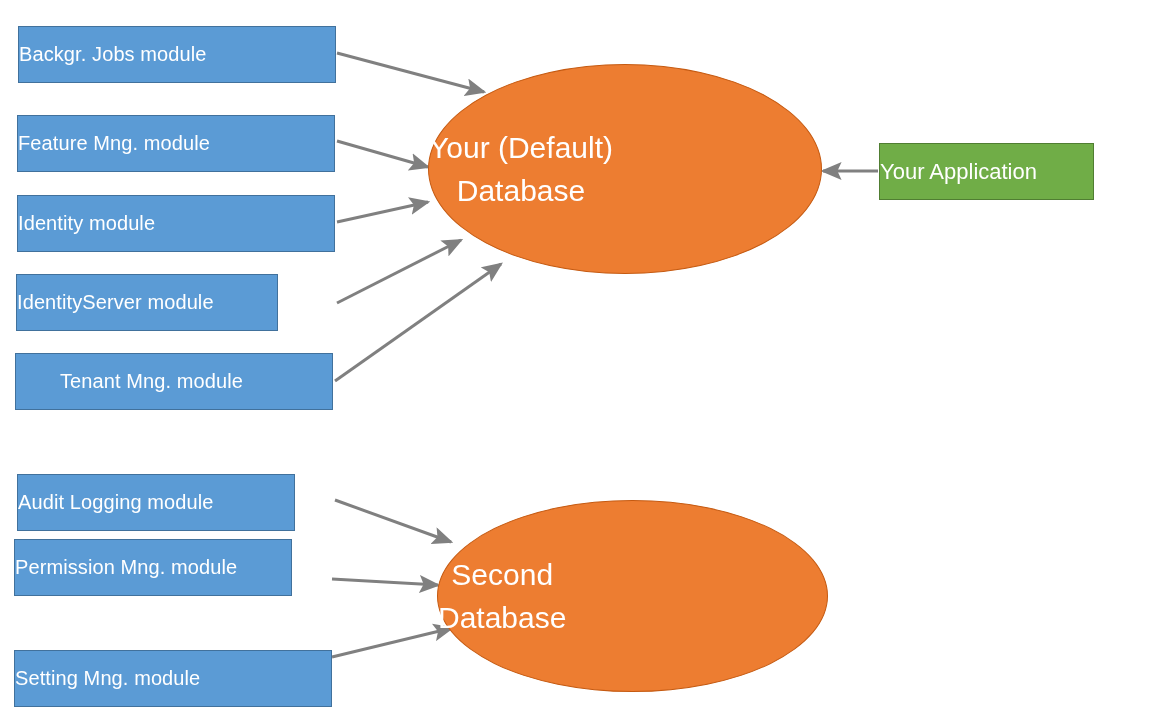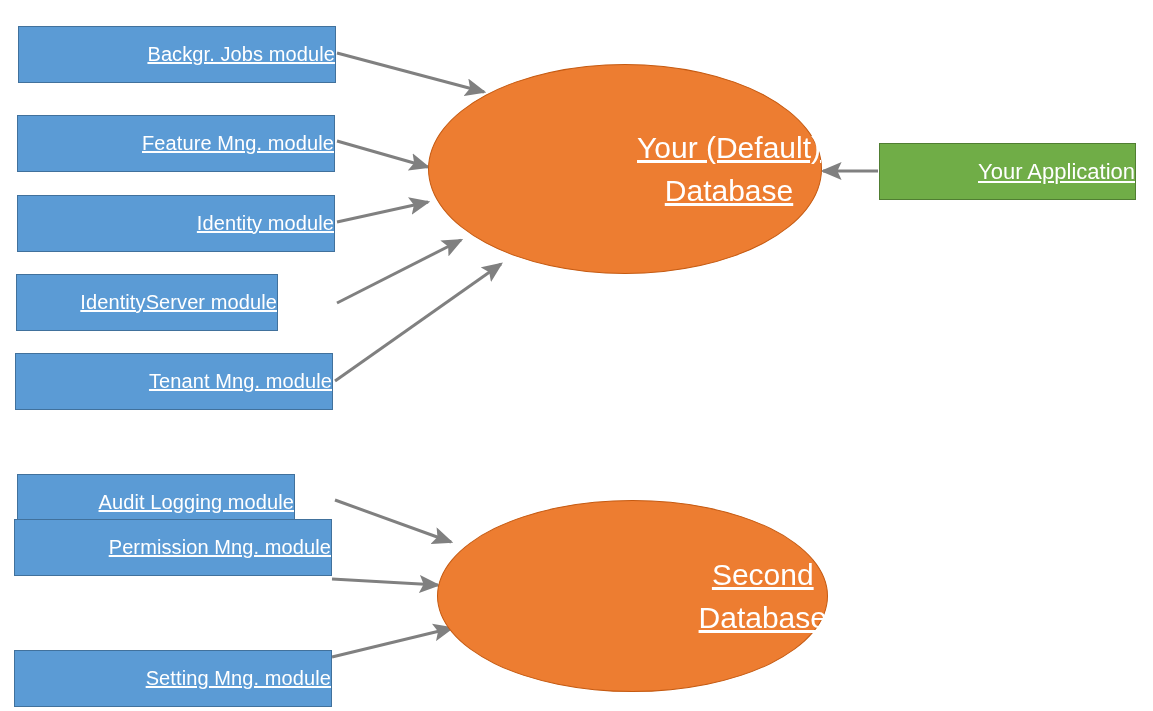--- a/index.html
+++ b/index.html
@@ -23,25 +23,24 @@
     top: 0;
     width: 1153px;
     height: 711px;
     pointer-events: none;
   }
   .node {
     position: absolute;
     box-sizing: border-box;
     display: flex;
     align-items: center;
-    justify-content: flex-end;
+    justify-content: flex-start;
     text-align: center;
     color: #ffffff;
     line-height: 1.18;
-    text-decoration: underline;
   }
   .module-box {
     background: #5B9BD5;
     border: 1.5px solid #41719C;
     font-size: 20px;
     letter-spacing: 0.1px;
   }
   .app-box {
     background: #70AD47;
     border: 1.5px solid #507E32;
@@ -98,29 +97,29 @@
   </div>
 
   <div class="node module-box" style="left:17px; top:195px; width:318px; height:57px;">
     <span>Identity module</span>
   </div>
 
   <div class="node module-box" style="left:16px; top:274px; width:262px; height:57px;">
     <span>IdentityServer module</span>
   </div>
 
-  <div class="node module-box" style="left:15px; top:353px; width:318px; height:57px;">
+  <div class="node module-box" style="left:15px; top:353px; width:318px; height:57px;padding-left:44px;">
     <span>Tenant Mng. module</span>
   </div>
 
   <div class="node module-box" style="left:17px; top:474px; width:278px; height:57px;">
     <span>Audit Logging module</span>
   </div>
 
-  <div class="node module-box" style="left:14px; top:519px; width:318px; height:57px;">
+  <div class="node module-box" style="left:14px; top:539px; width:278px; height:57px;">
     <span>Permission Mng. module</span>
   </div>
 
   <div class="node module-box" style="left:14px; top:630px; width:318px; height:57px;margin-top:20px;">
     <span>Setting Mng. module</span>
   </div>
 
   <div class="node db-ellipse" style="left:428px; top:64px; width:394px; height:210px;">
     <span class="label-lines">
       <span>Your (Default)</span><br>
@@ -128,17 +127,17 @@
     </span>
   </div>
 
   <div class="node db-ellipse" style="left:437px; top:500px; width:391px; height:192px;">
     <span class="label-lines">
       <span>Second</span><br>
       <span>Database</span>
     </span>
   </div>
 
-  <div class="node app-box" style="left:879px; top:143px; width:257px; height:57px;">
+  <div class="node app-box" style="left:879px; top:143px; width:215px; height:57px;">
     <span>Your Application</span>
   </div>
 
 </div>
 
 </body></html>

